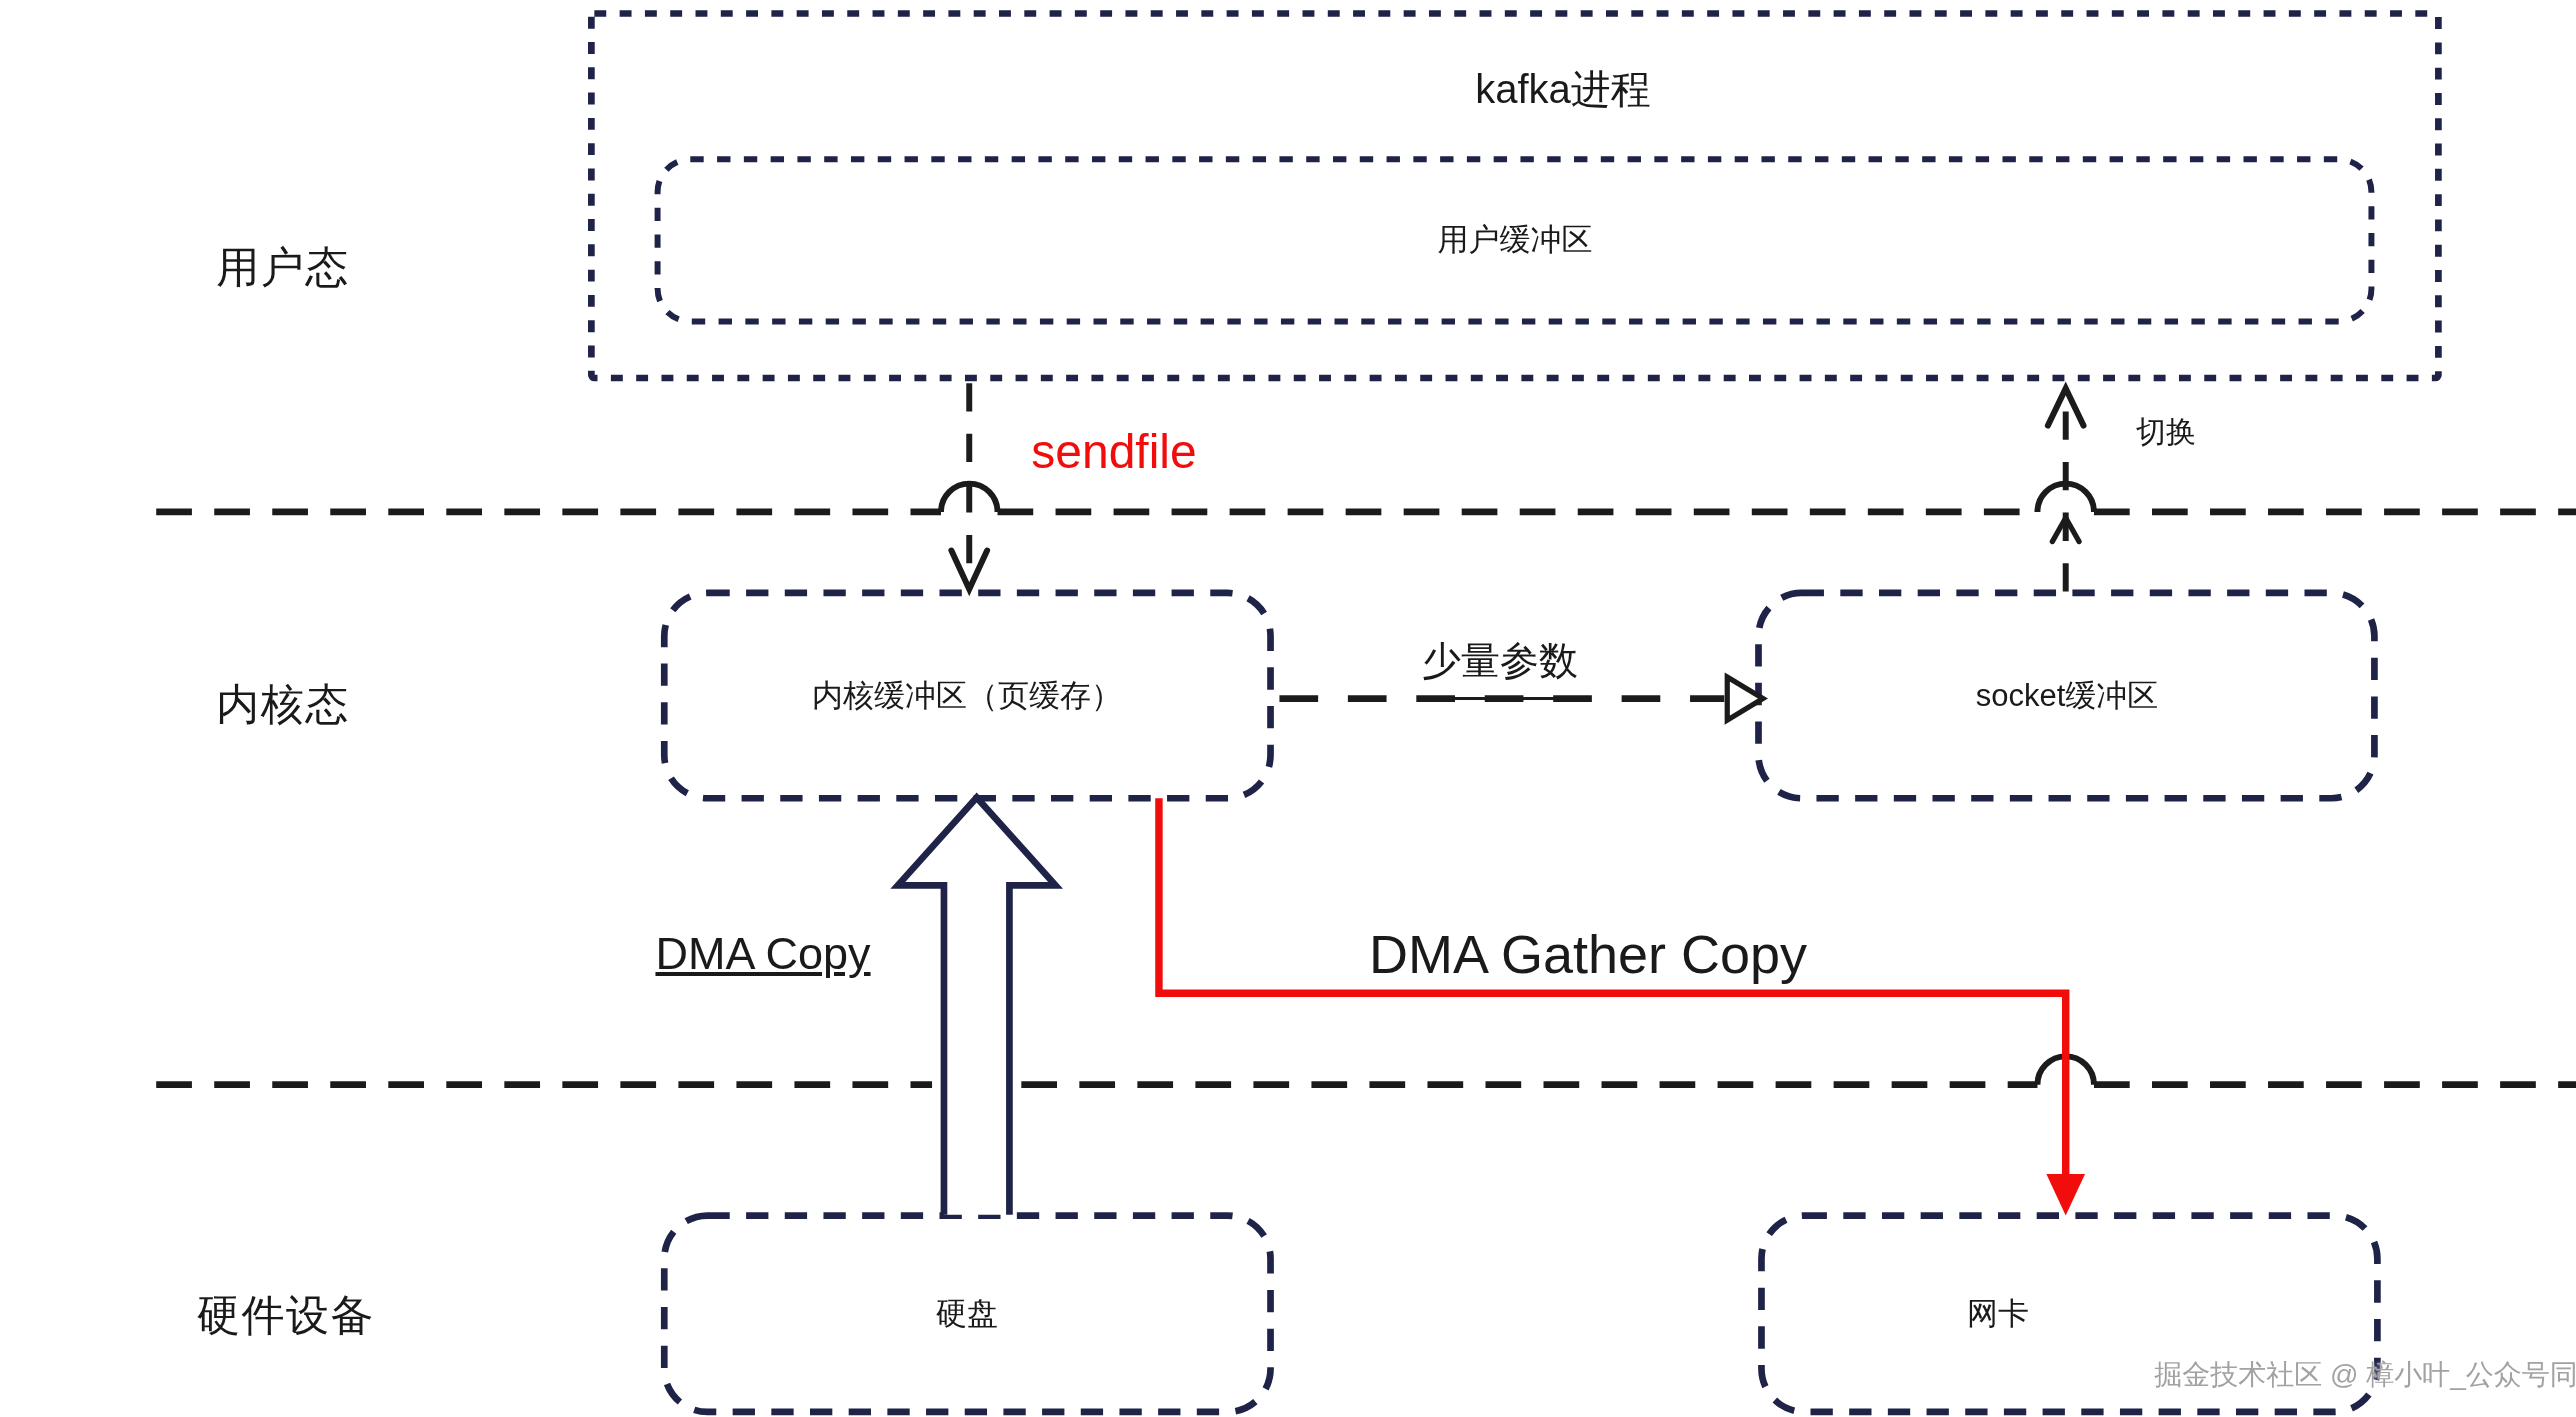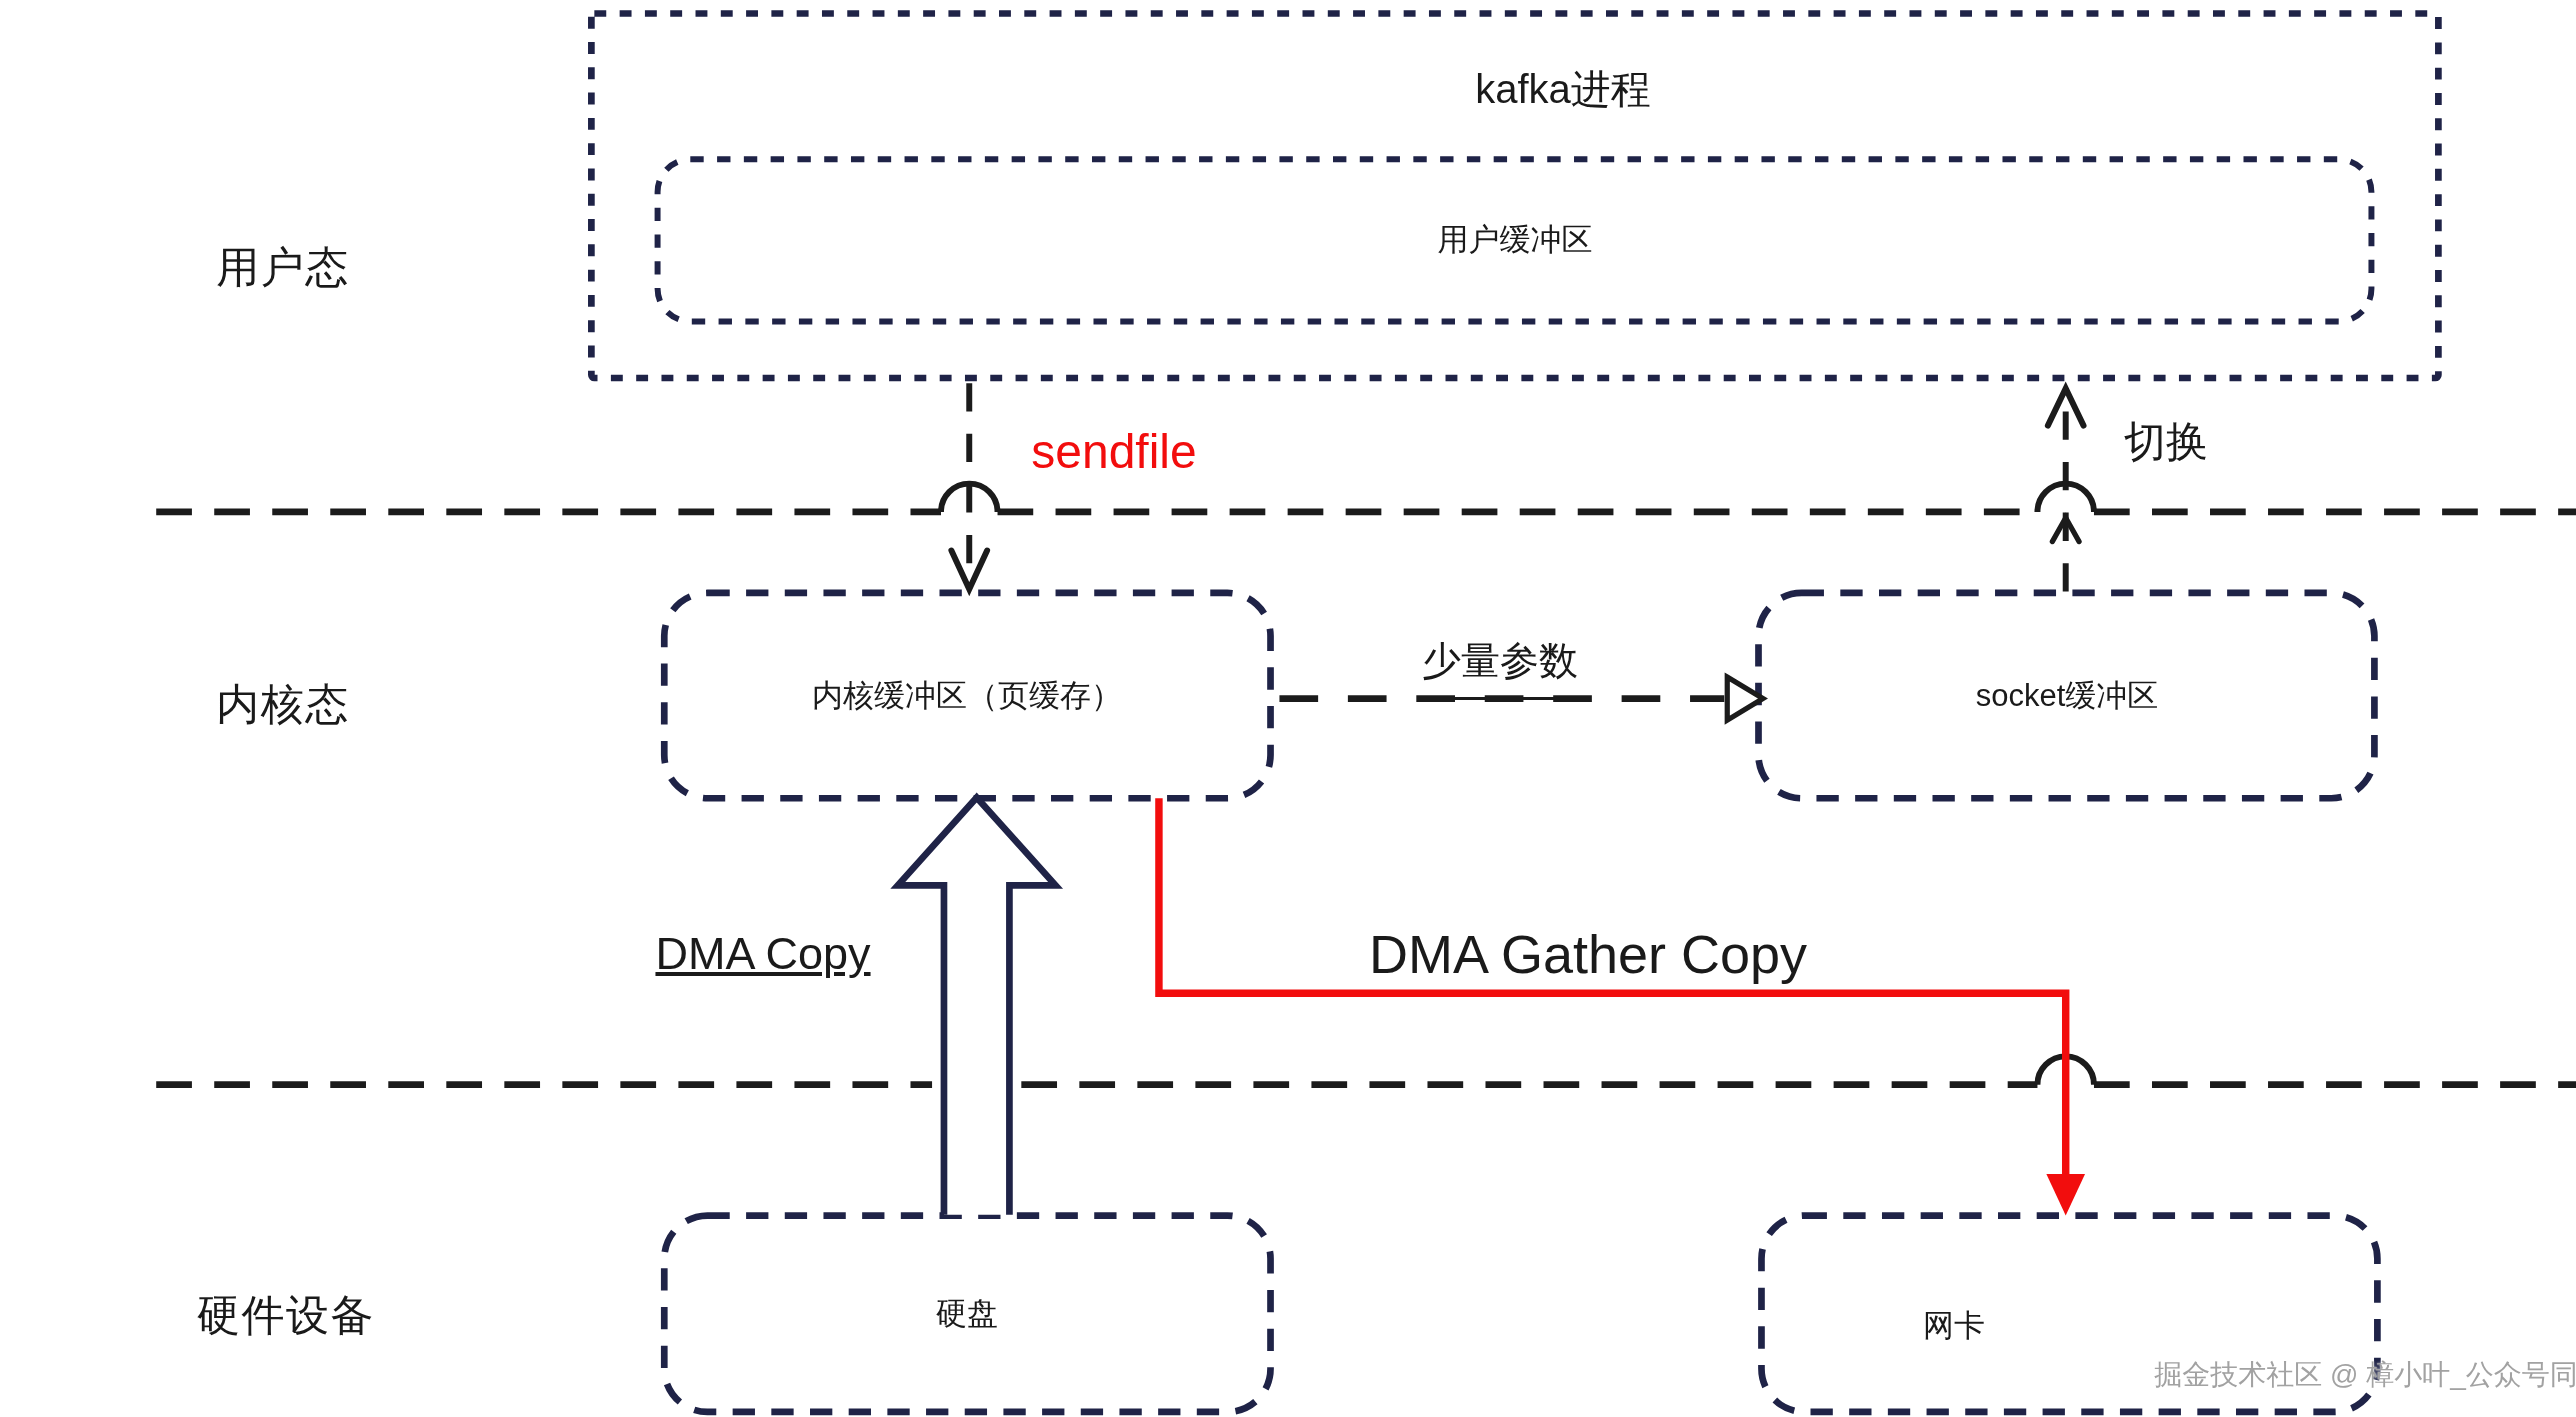--- a/index.html
+++ b/index.html
@@ -33,29 +33,29 @@
     letter-spacing: 1.5px;
   }
   .box-label { font-size: 31px; }
 
   .lbl-kafka        { left: 1515px; top: 89px; font-size: 40px; margin-left: 48px; }
   .lbl-user-buffer  { left: 1515px; top: 240px; }
   .lbl-user-mode    { left: 283px;  top: 268px; }
   .lbl-kernel-mode  { left: 283px;  top: 705px; }
   .lbl-hardware     { left: 286px;  top: 1316px; }
   .lbl-sendfile     { left: 1114px; top: 451px; font-size: 48px; color: #f20d0d; }
-  .lbl-switch       { left: 2166px; top: 442px; font-size: 42px; }
+  .lbl-switch       { left: 2166px; top: 432px; font-size: 30px; }
   .lbl-params       { left: 1500px; top: 661px; font-size: 39px; }
   .lbl-params span  { border-bottom: 3px solid #1b1b1b; padding-bottom: 15px; }
   .lbl-kernel-buffer{ left: 967px; top: 696px; }
   .lbl-socket-buffer{ left: 2067px; top: 696px; }
   .lbl-dma-copy     { left: 763px; top: 954px; font-size: 45px; text-decoration: underline; }
   .lbl-dma-gather   { left: 1588px; top: 954px; font-size: 54px; }
   .lbl-disk         { left: 967px; top: 1314px; }
-  .lbl-nic          { left: 1954px; top: 1314px; margin-top: 12px; }
+  .lbl-nic          { left: 1998px; top: 1314px; }
   .lbl-watermark    { left: 2380px; top: 1375px; font-size: 28px; color: #a2a2a2;
                       text-shadow: 0 0 2.2px #ffffff; }
 </style>
 </head>
 <body>
 
 <svg id="diagram-svg" width="2576" height="1418" viewBox="0 0 3463 1906">
 
   <rect x="795" y="18" width="2483" height="490" rx="4" fill="none" stroke="#1f2347" stroke-width="9" stroke-dasharray="16 18"></rect>
   <rect x="884" y="214" width="2304" height="218" rx="44" fill="none" stroke="#1f2347" stroke-width="8" stroke-dasharray="18 18"></rect>

